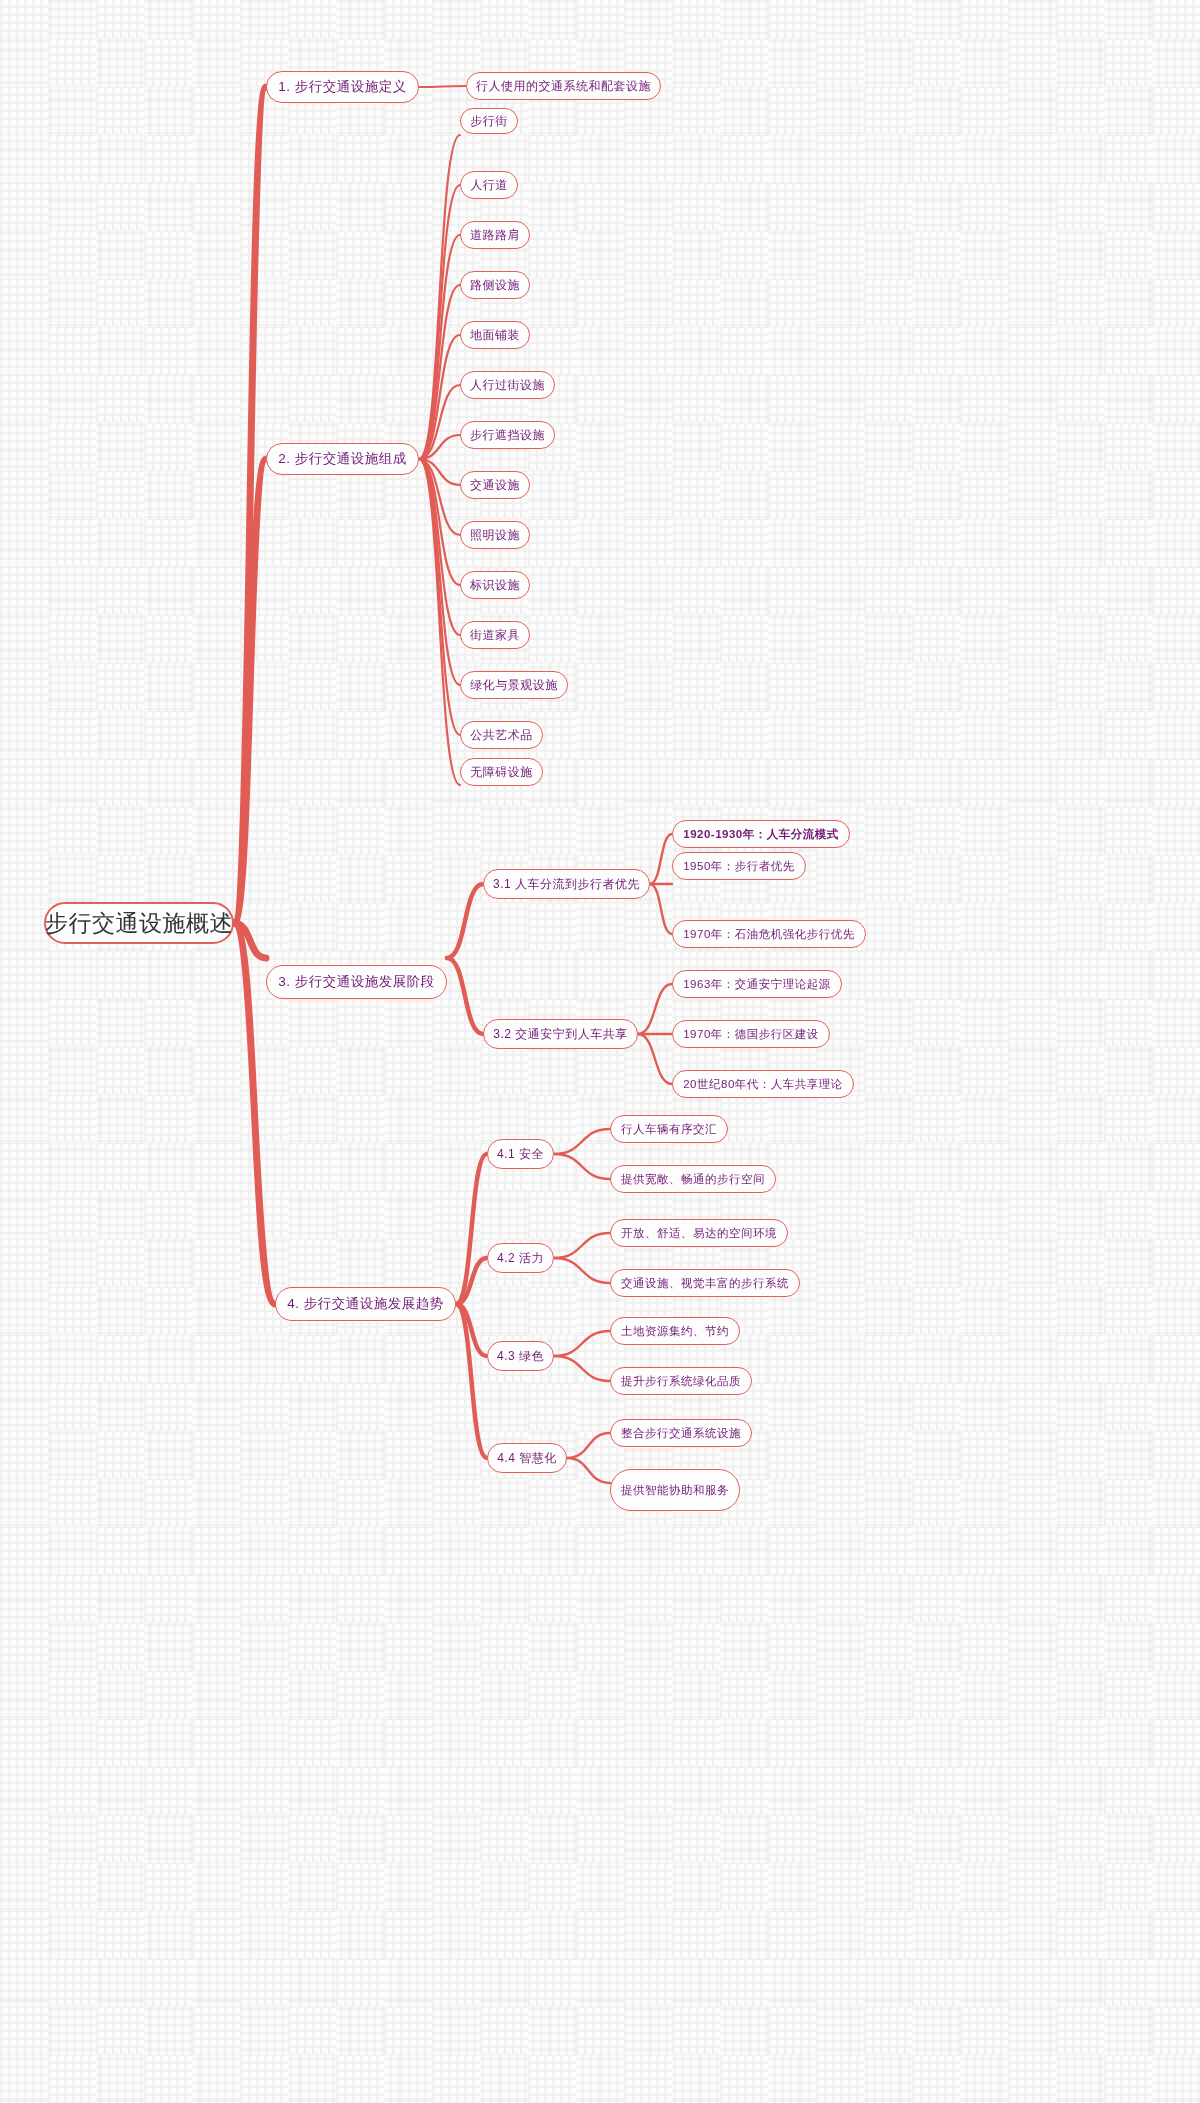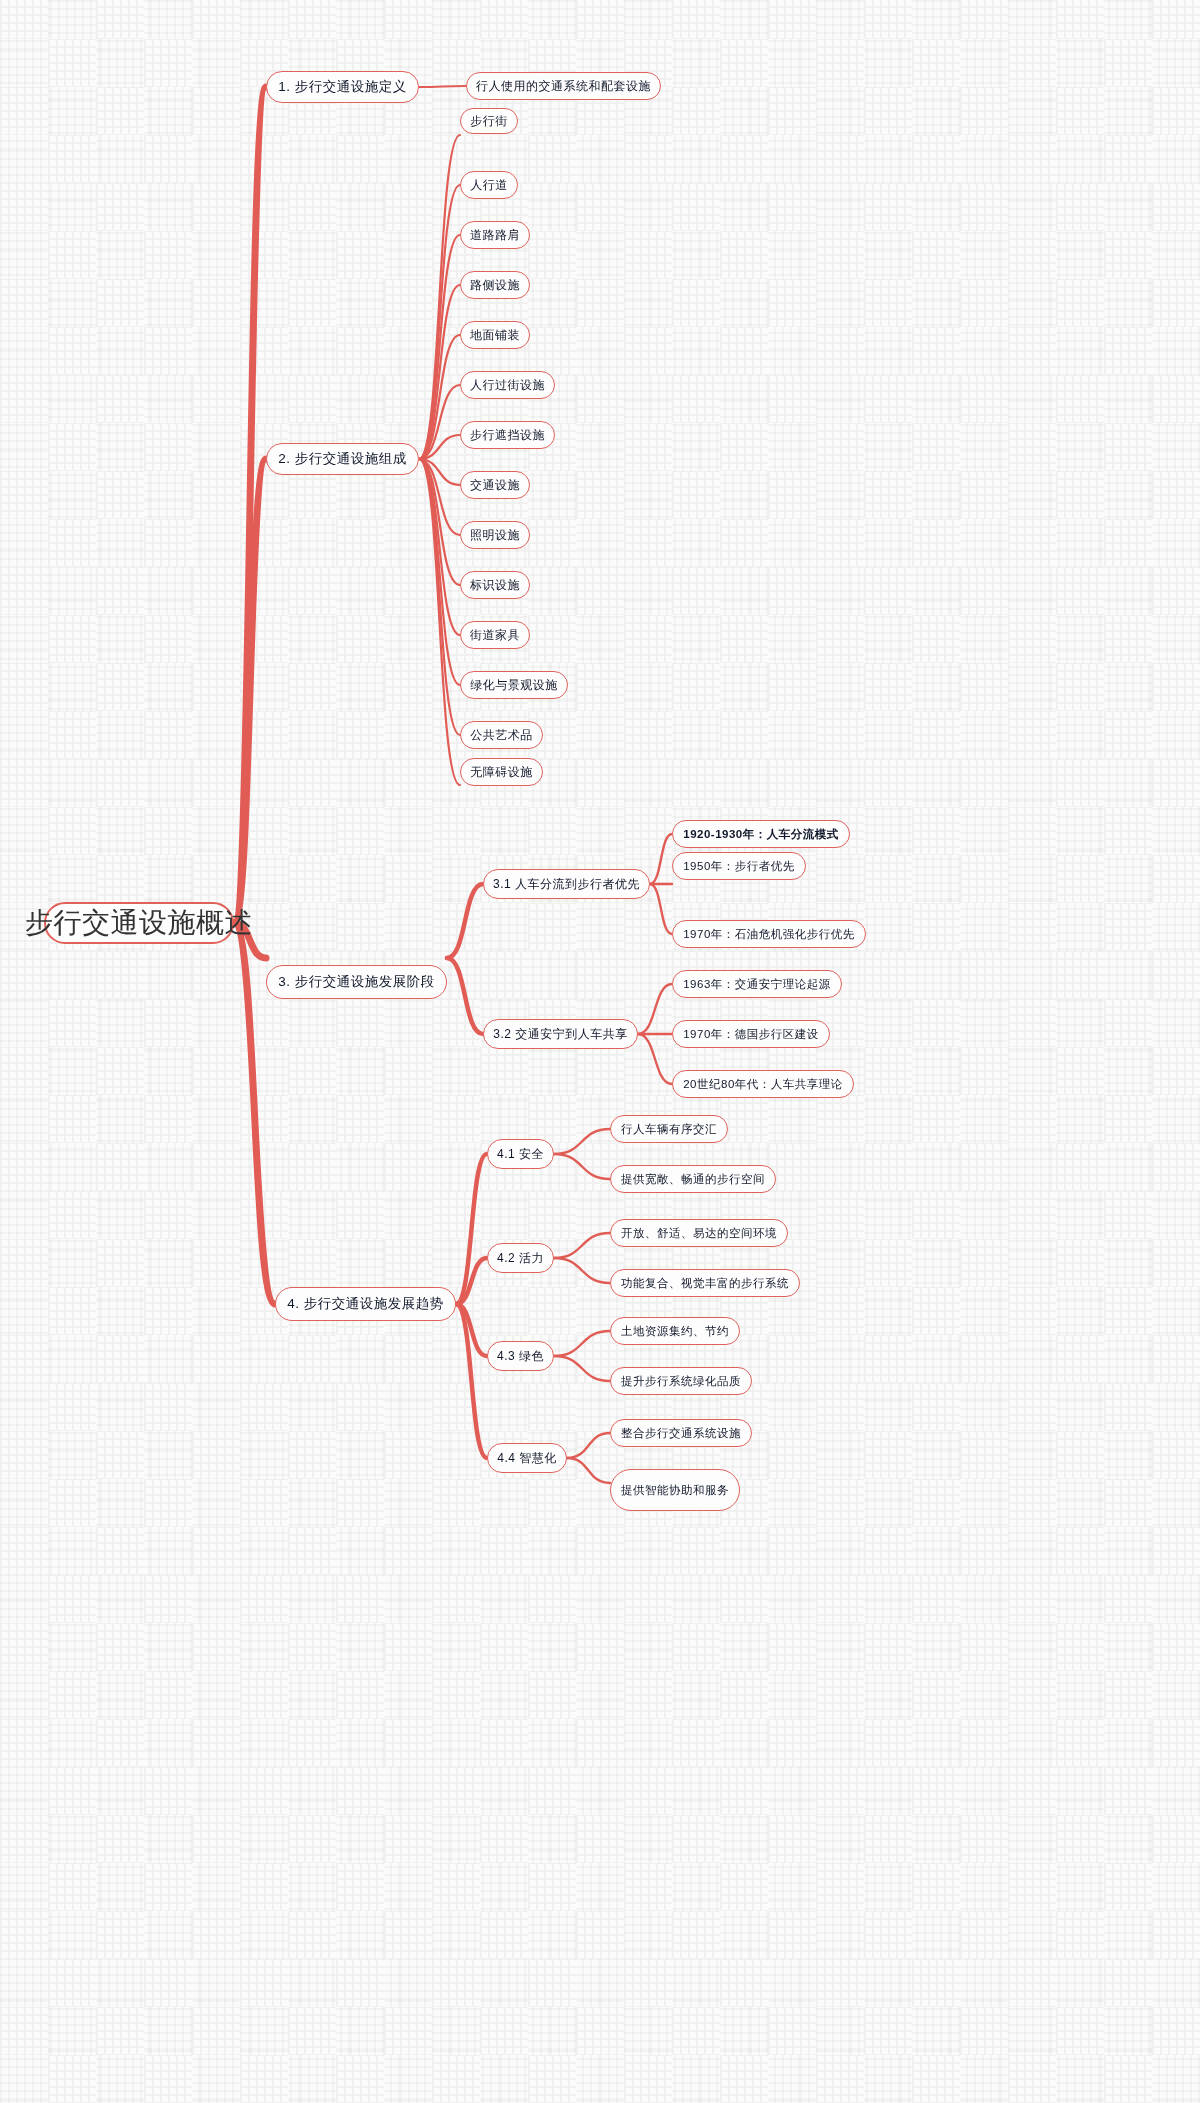--- a/index.html
+++ b/index.html
@@ -32,24 +32,24 @@
       repeating-linear-gradient(0deg,#000 0 48px,transparent 48px 96px);
     mask-composite:exclude;
   }
   #map{position:absolute;left:0;top:0;width:1200px;height:2103px;}
   .edge{fill:none;stroke:#e05c55;stroke-linecap:round;}
   .node-box{
     position:absolute;box-sizing:border-box;
     border:1.6px solid #e0615a;border-radius:999px;
     background:#fdfdfd;
     display:flex;align-items:center;justify-content:center;
-    color:#0f172a;white-space:nowrap;
+    color:#701a75;white-space:nowrap;
     letter-spacing:.5px;
   }
-  .lvl0{font-size:28px;border-width:2px;color:#333;padding:12px 16px;}
+  .lvl0{font-size:23px;border-width:2px;color:#333;padding:12px 16px;}
   .lvl1{font-size:13.5px;padding:0 12px;}
   .lvl2{font-size:12px;padding:0 10px;}
   .lvl3{font-size:11.5px;padding:0 10px;}
 </style>
 </head>
 <body>
 
 <div class="weave"></div>
 
 <svg id="map" viewBox="0 0 1200 2103" preserveAspectRatio="none">
@@ -188,21 +188,21 @@
     <div class="node-box lvl3" style="left: 610px; top: 1165px; width: 166px; height: 28px;">
       <span>提供宽敞、畅通的步行空间</span>
     </div>
     <div class="node-box lvl2" style="left: 487px; top: 1243px; width: 67px; height: 30px;">
       <span>4.2 活力</span>
     </div>
     <div class="node-box lvl3" style="left: 610px; top: 1219px; width: 178px; height: 28px;">
       <span>开放、舒适、易达的空间环境</span>
     </div>
     <div class="node-box lvl3" style="left: 610px; top: 1269px; width: 190px; height: 28px;">
-      <span>功能复合、视觉丰富的步行系统</span>
+      <span>交通设施、视觉丰富的步行系统</span>
     </div>
     <div class="node-box lvl2" style="left: 487px; top: 1341px; width: 67px; height: 30px;">
       <span>4.3 绿色</span>
     </div>
     <div class="node-box lvl3" style="left: 610px; top: 1317px; width: 130px; height: 28px;">
       <span>土地资源集约、节约</span>
     </div>
     <div class="node-box lvl3" style="left: 610px; top: 1367px; width: 142px; height: 28px;">
       <span>提升步行系统绿化品质</span>
     </div>

